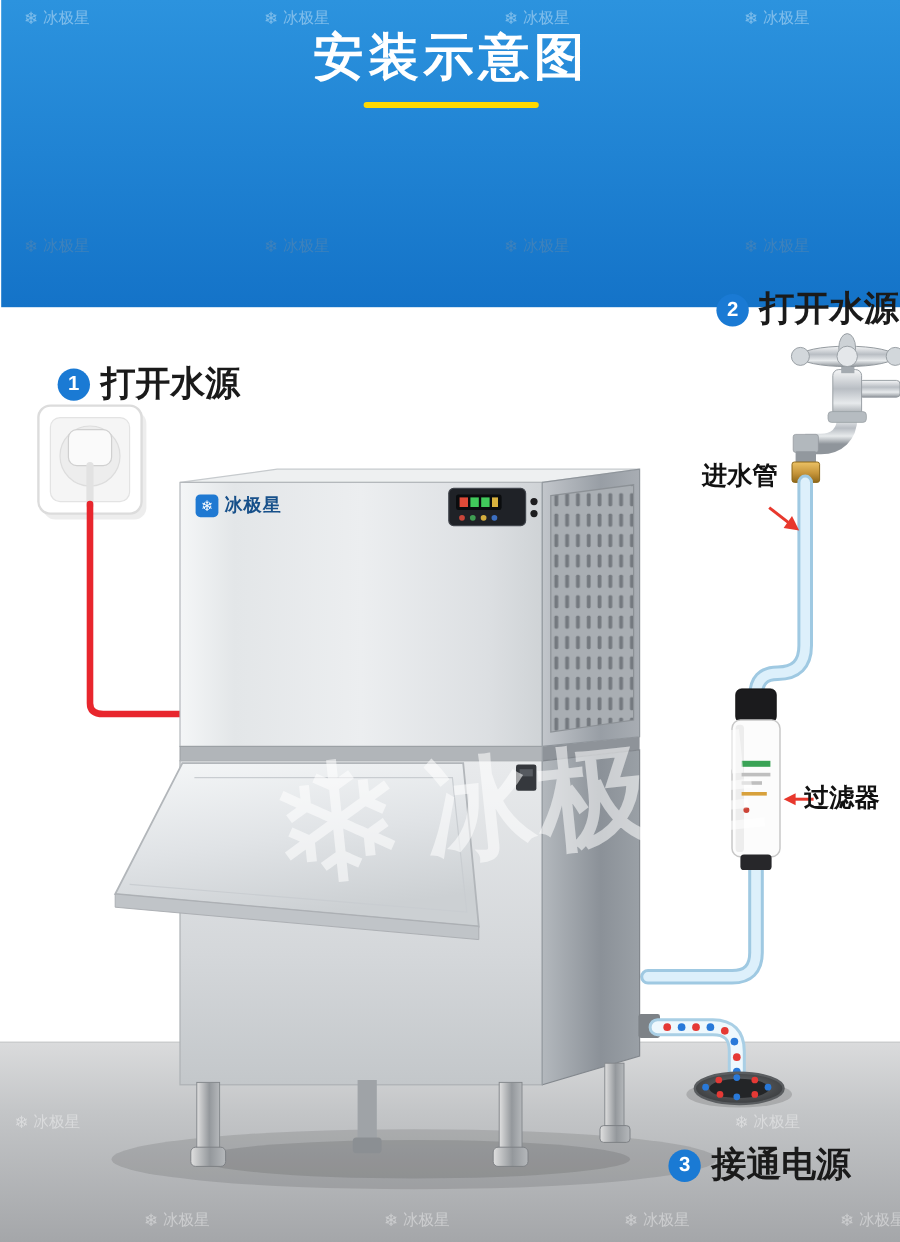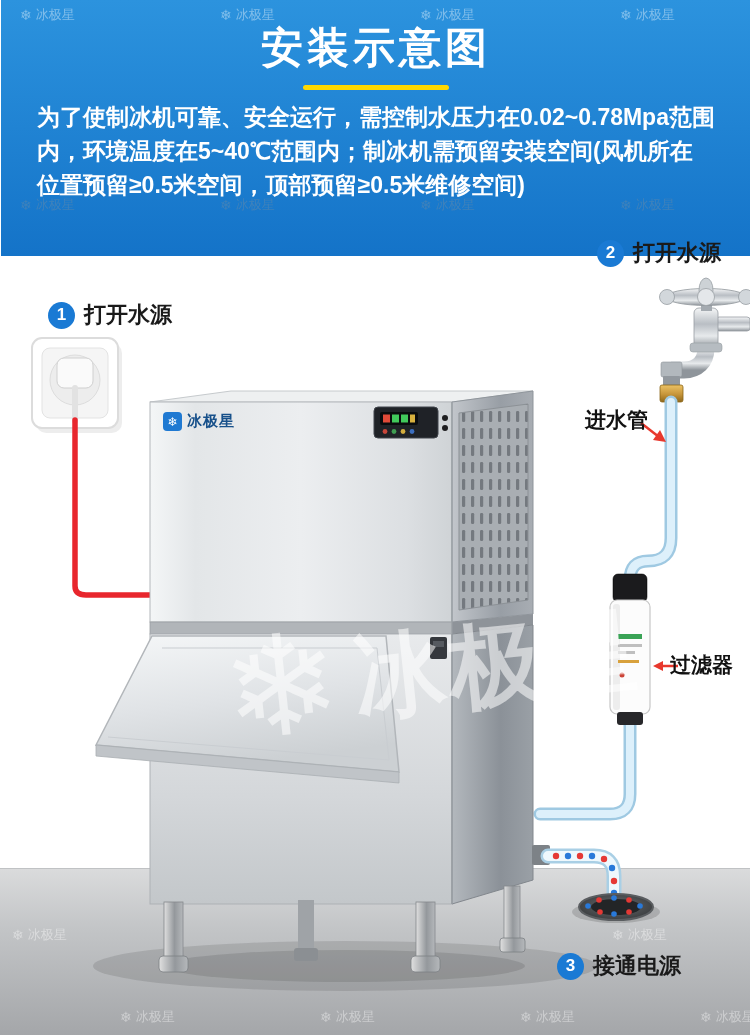--- a/index.html
+++ b/index.html
@@ -33,29 +33,29 @@
   }
   
   svg.art { position:absolute; left:0; top:0; z-index:3; }
   
   .step { position:absolute; display:flex; align-items:center; gap:9px; z-index:5; }
   .badge {
     width:27px; height:27px; border-radius:50%; background:#1a7ad4; color:#ffffff;
     font-size:17px; font-weight:bold; display:flex; align-items:center; justify-content:center;
     flex:0 0 auto;
   }
-  .step-label { font-size:22px; color:#1a1a1a; font-weight:600; white-space:nowrap; }
+  .step-label { font-size:29px; color:#1a1a1a; font-weight:600; white-space:nowrap; }
   .step-1 { left:48px;  top:300px; }
   .step-2 { left:597px; top:238px; }
   .step-3 { left:557px; top:951px; }
   .anno {
     position:absolute; font-size:21px; color:#111111; font-weight:600;
     white-space:nowrap; z-index:5;
   }
-  .anno-inlet  { left:585px; top:406px; }
+  .anno-inlet  { left:585px; top:382px; }
   .anno-filter { left:670px; top:651px; }
   
   .machine-logo {
     position:absolute; left:163px; top:412px; display:flex; align-items:center; gap:5px; z-index:4;
   }
   .logo-box {
     width:19px; height:19px; background:#1f79d2; border-radius:4px; color:#ffffff;
     font-size:12px; display:flex; align-items:center; justify-content:center;
   }
   .logo-text { font-size:15px; font-weight:bold; color:#17508a; letter-spacing:1px; }
@@ -75,21 +75,20 @@
   .center-wm .cw-text { font-size:92px; font-weight:bold; letter-spacing:4px; line-height:1; }
 </style>
 </head>
 <body>
 
 <div class="canvas">
 
   <div class="header">
     <div class="title">安装示意图</div>
     <div class="title-underline"></div>
-    <p class="desc">为了使制冰机可靠、安全运行，需控制水压力在0.02~0.78Mpa范围内，环境温度在5~40℃范围内；制冰机需预留安装空间(风机所在位置预留≥0.5米空间，顶部预留≥0.5米维修空间)</p>
   </div>
 
   <div class="floor"></div>
 
   <svg class="art" width="750" height="1035" viewBox="0 0 750 1035" aria-hidden="true">
     <defs>
       <linearGradient id="gFront" x1="0" y1="0" x2="1" y2="0">
         <stop offset="0" stop-color="#f4f6f7"></stop>
           <stop offset="0.15" stop-color="#e3e6e8"></stop>
         <stop offset="0.5" stop-color="#eceef0"></stop>

